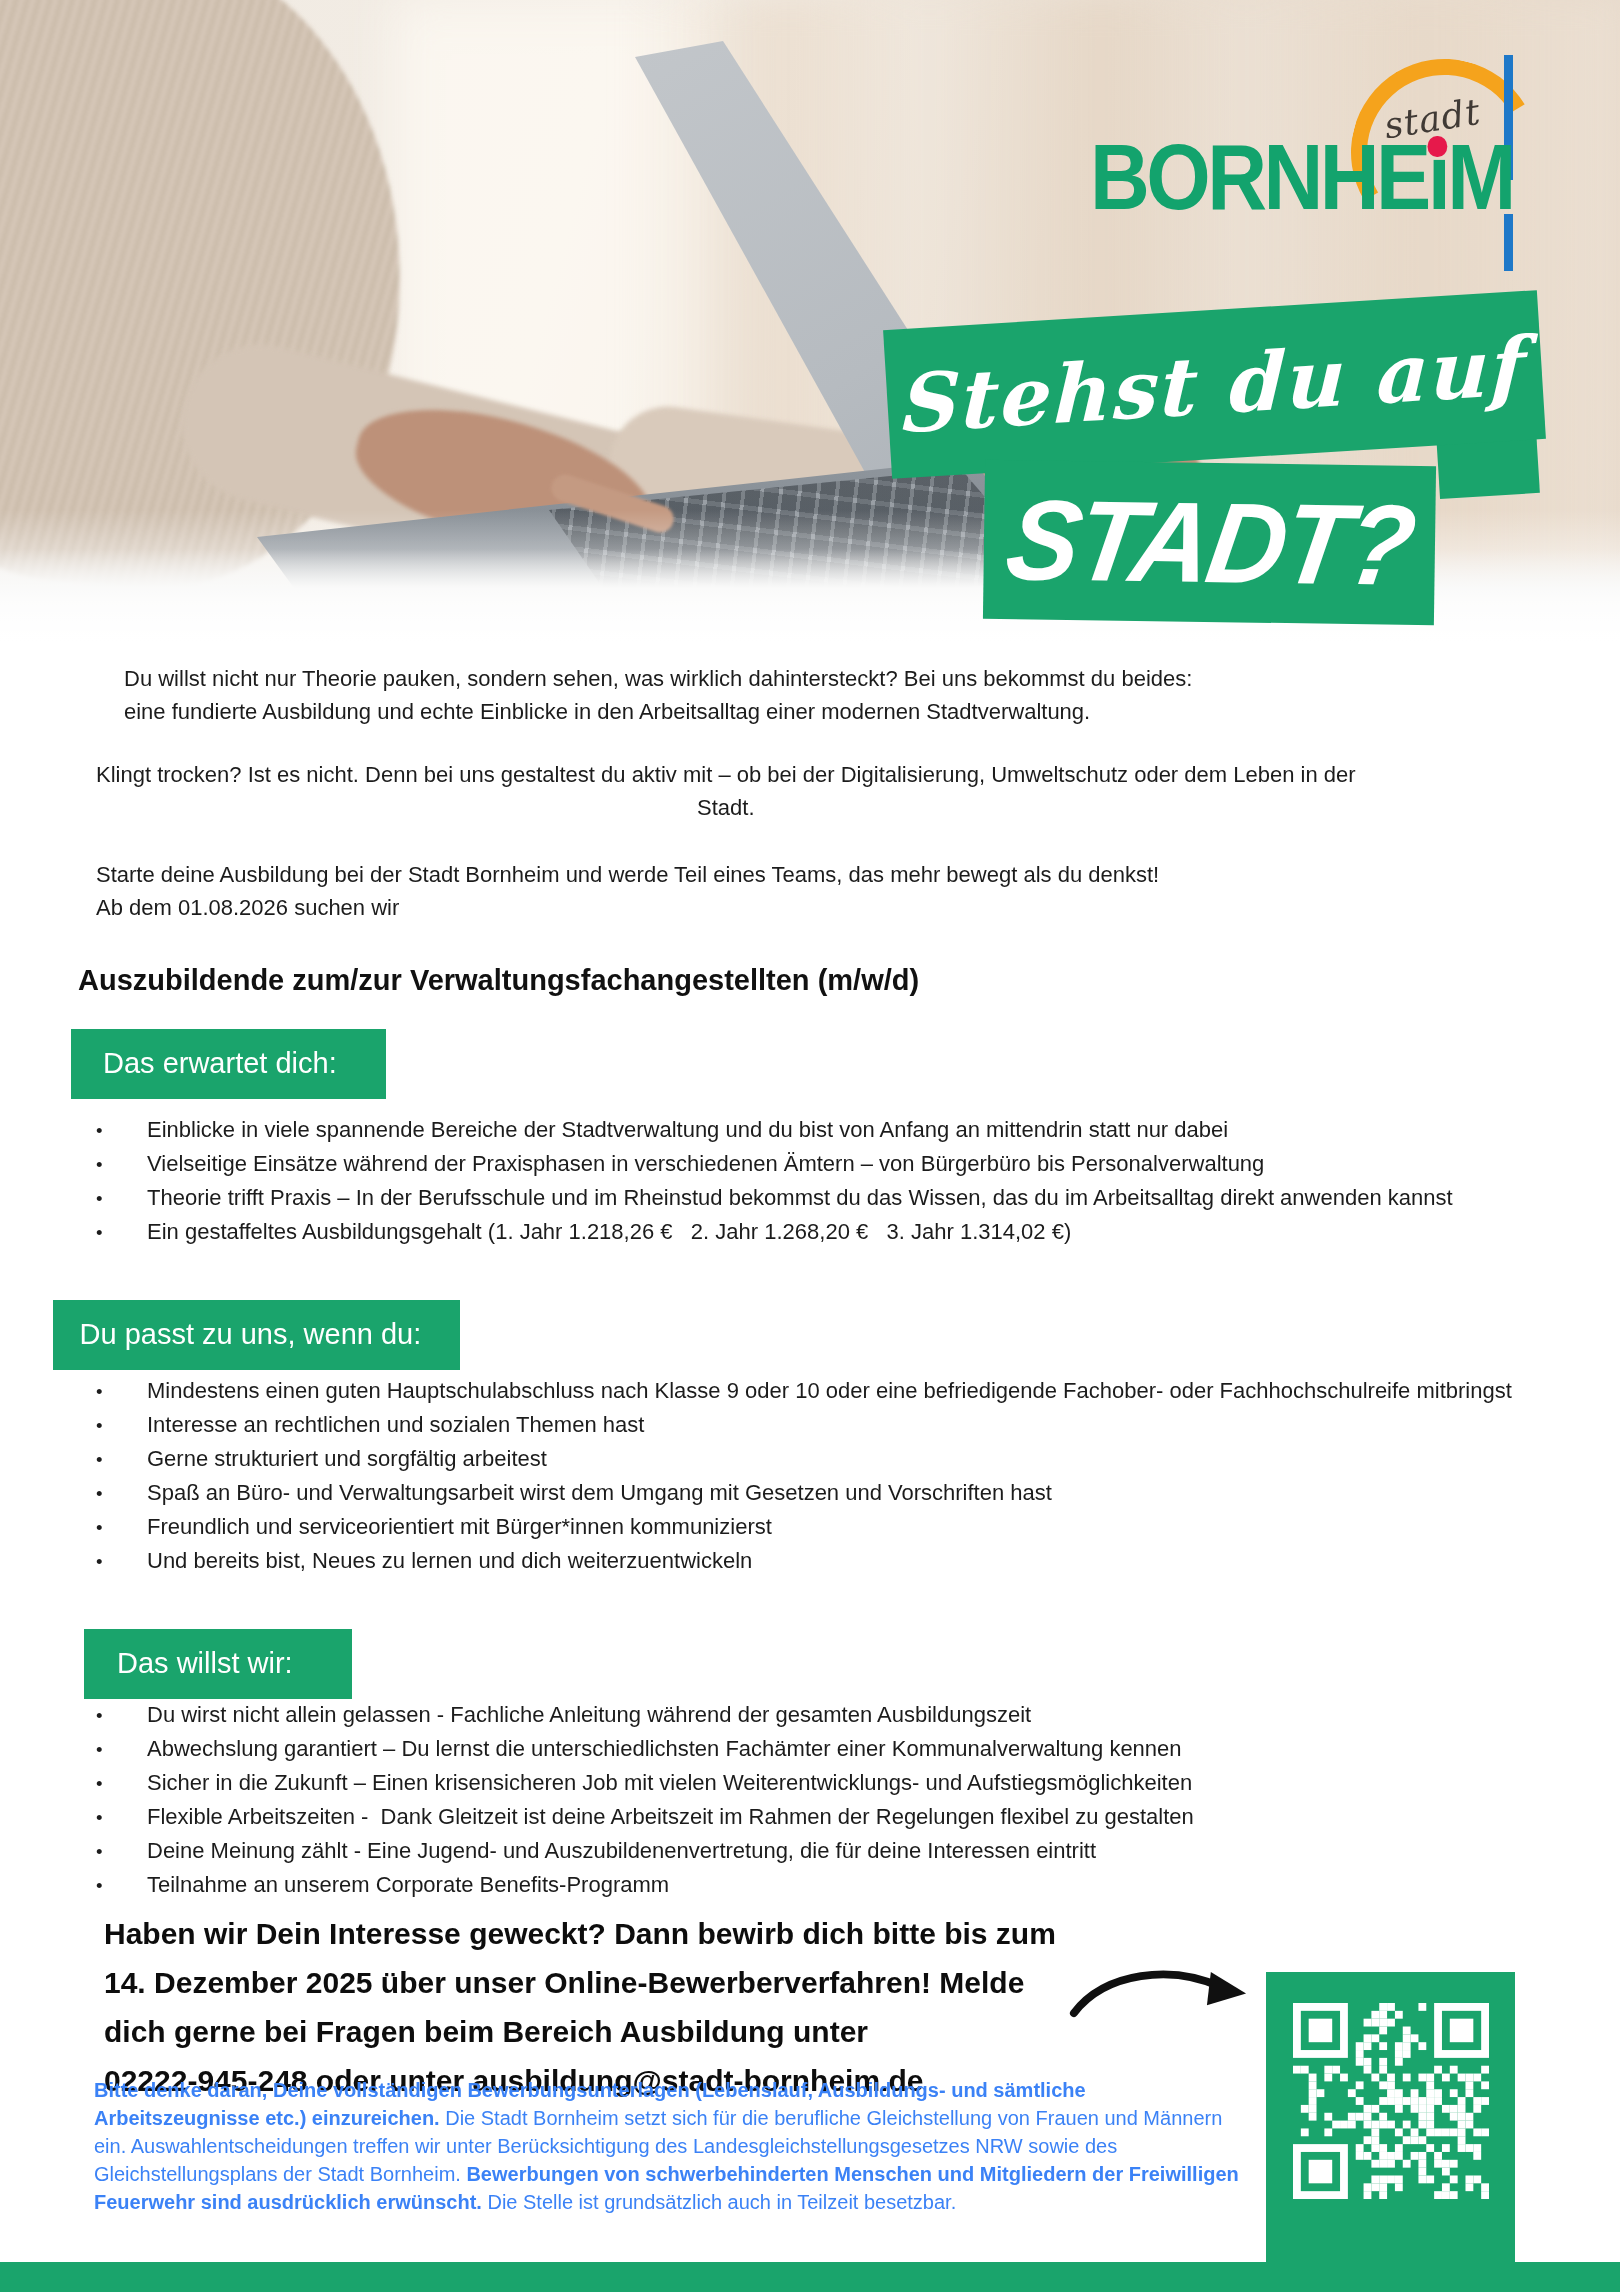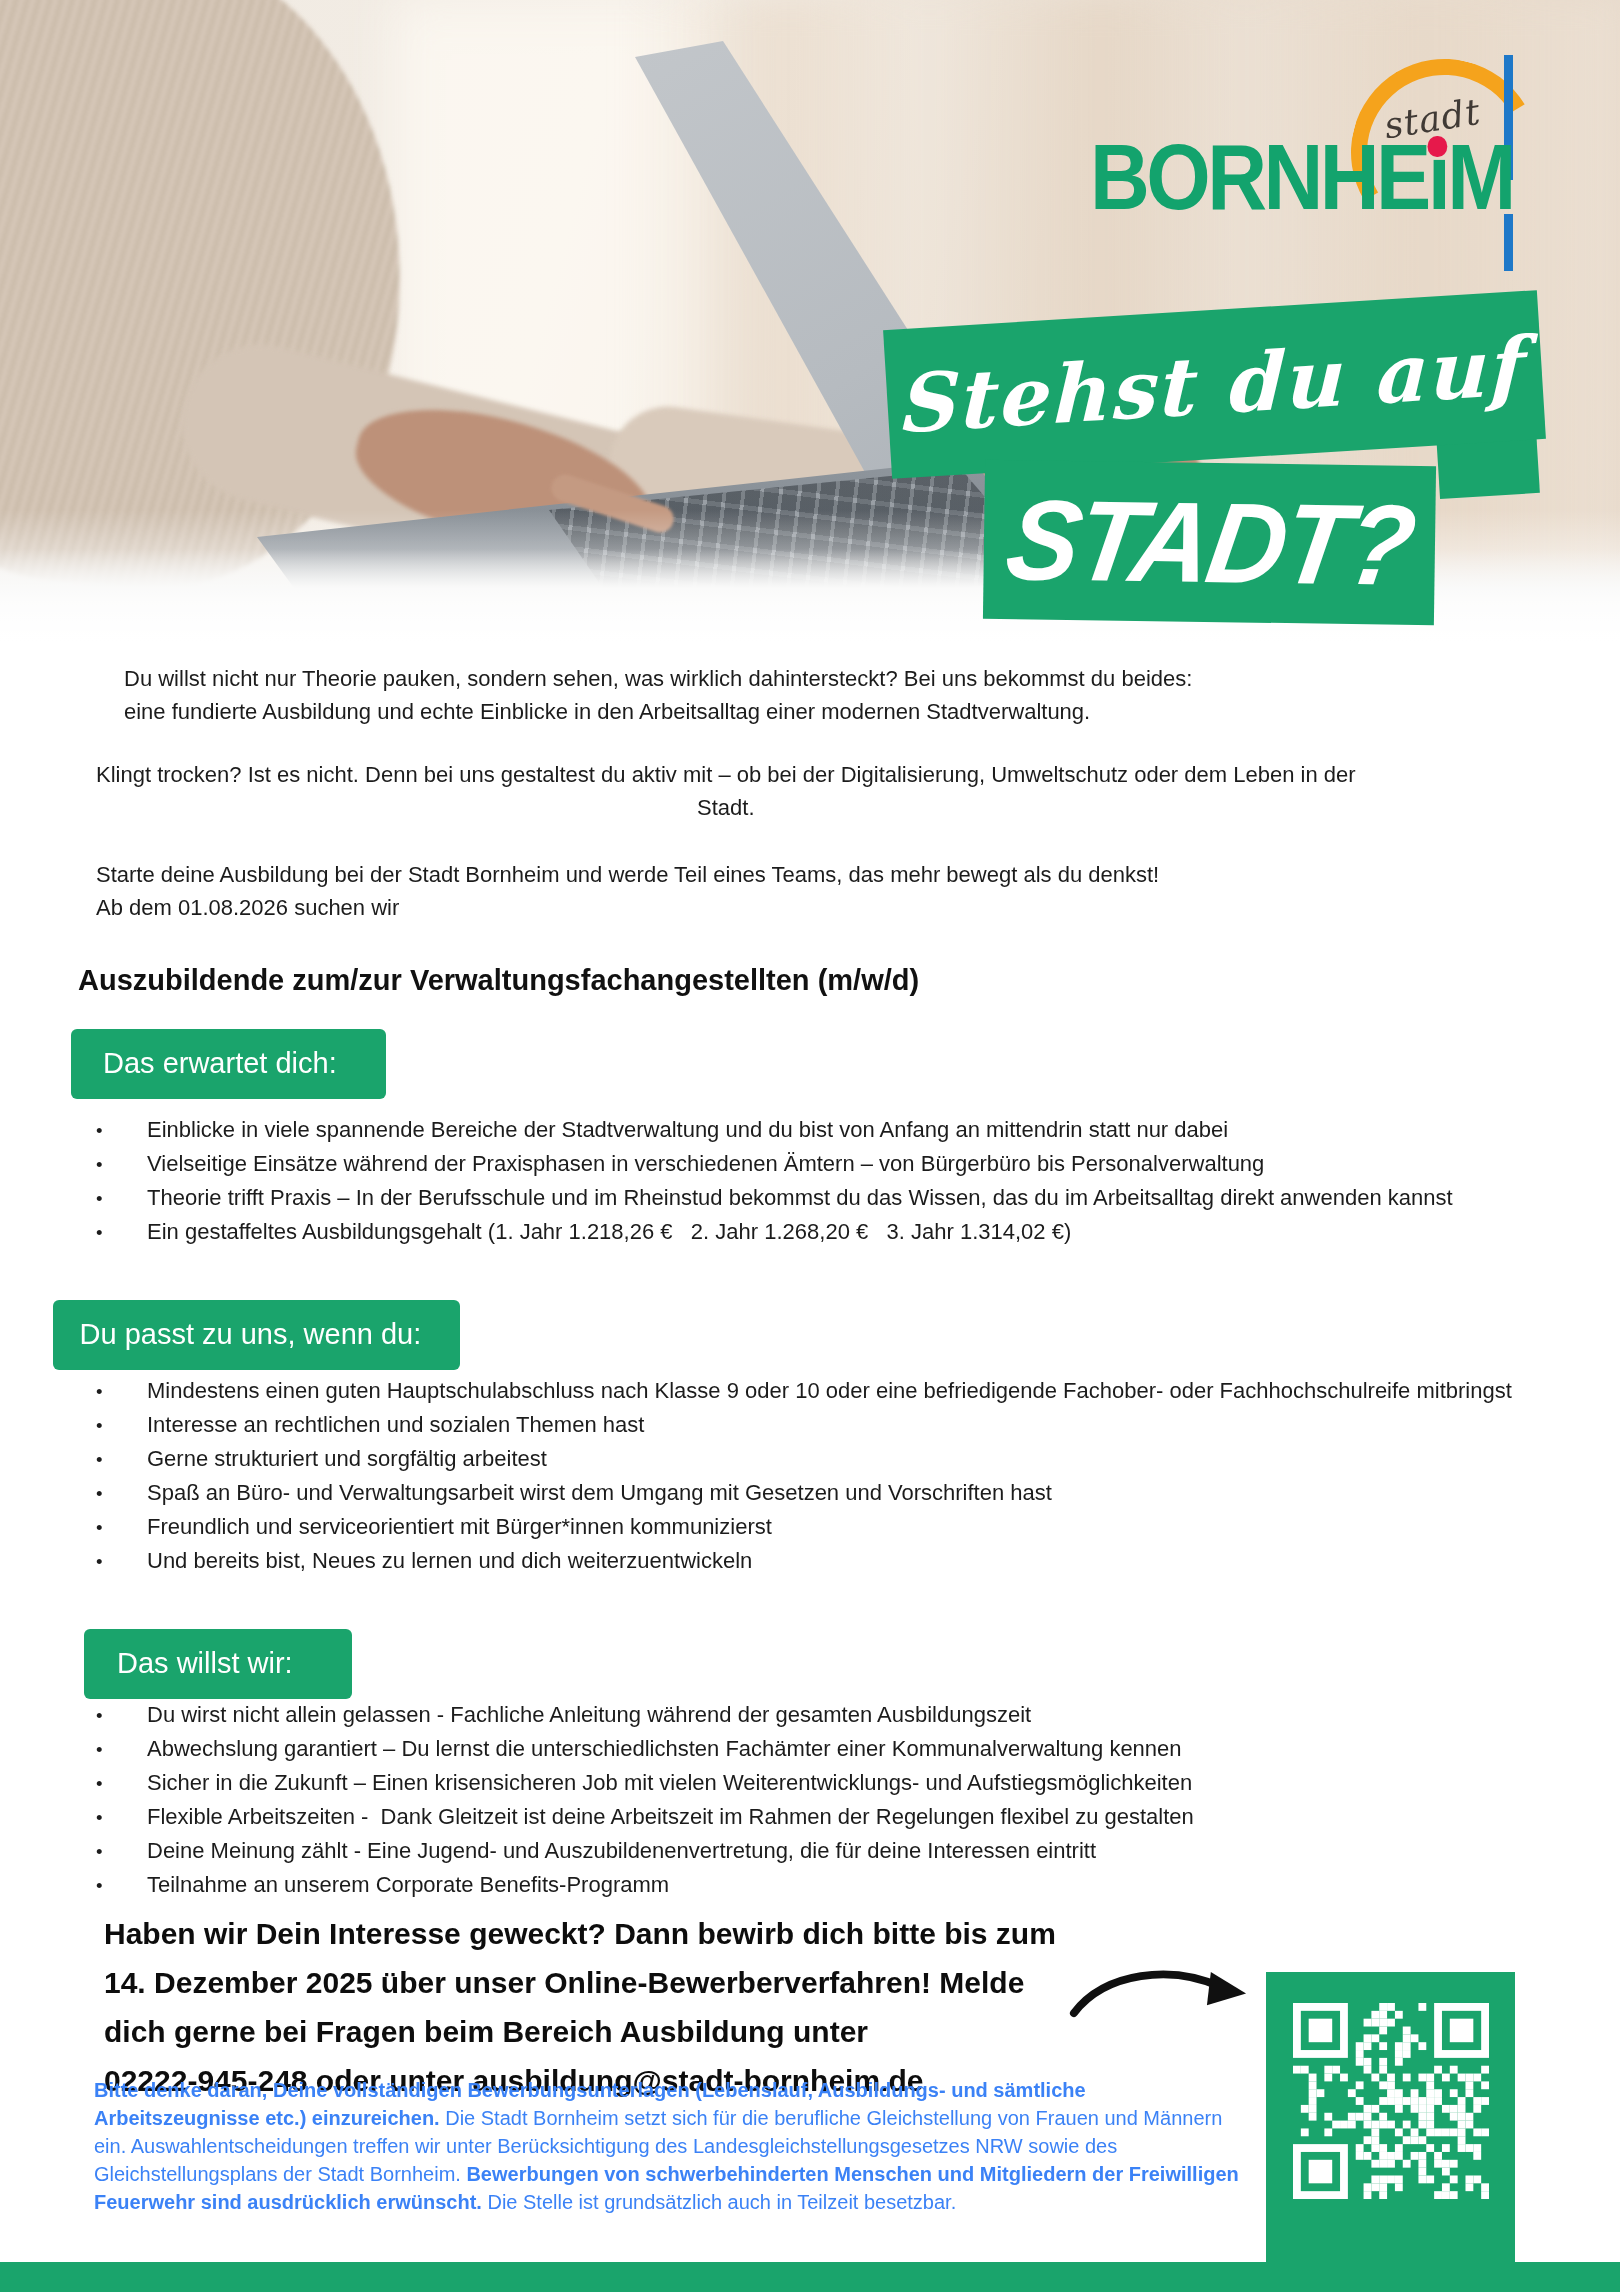--- a/index.html
+++ b/index.html
@@ -68,21 +68,21 @@
     transform:rotate(-3.5deg);z-index:5;}
   .banner2{position:absolute;left:984px;top:463px;width:451px;height:159px;background:#1aa46c;
     transform:rotate(.8deg);z-index:6;display:flex;align-items:center;justify-content:center;}
   .banner2 .stadt-text{font-weight:900;font-style:italic;font-size:114px;color:#fff;
     letter-spacing:-2.9px;transform:skewX(-8deg) scaleX(.95);white-space:nowrap;}
   
   .para{position:absolute;left:96px;font-size:22px;line-height:33px;color:#1c1c1c;}
   .p1{top:662px;margin-left:28px;} .p2{top:758px;text-align:center;} .p3{top:858px;}
   .pos-title{position:absolute;left:78px;top:964px;width:1441px;text-align:left;
     font-size:29px;font-weight:700;color:#111;}
-  .label{position:absolute;background:#1aa46c;color:#fff;font-size:29px;line-height:43px;z-index:2;border-radius:6px;}
+  .label{position:absolute;background:#1aa46c;color:#fff;font-size:29px;line-height:43px;z-index:2;}
   .label1{left:71px;top:1029px;padding:12.7px 49px 14.7px 32px;}
   .label2{left:53px;top:1300px;padding:12.7px 39px 14.7px 26.5px;}
   .label3{left:84px;top:1629px;padding:12.7px 59px 14.7px 33px;}
   ul.blist{position:absolute;left:96px;width:1441px;margin:0;padding:0;list-style:none;
     font-size:22px;line-height:33px;}
   .list1{top:1113px;} .list2{top:1374px;} .list3{top:1698px;}
   ul.blist li{display:flex;}
   .bullet{flex:0 0 51px;font-size:18.6px;padding-top:1px;color:#1c1c1c;}
   .btext{flex:1;}
   

